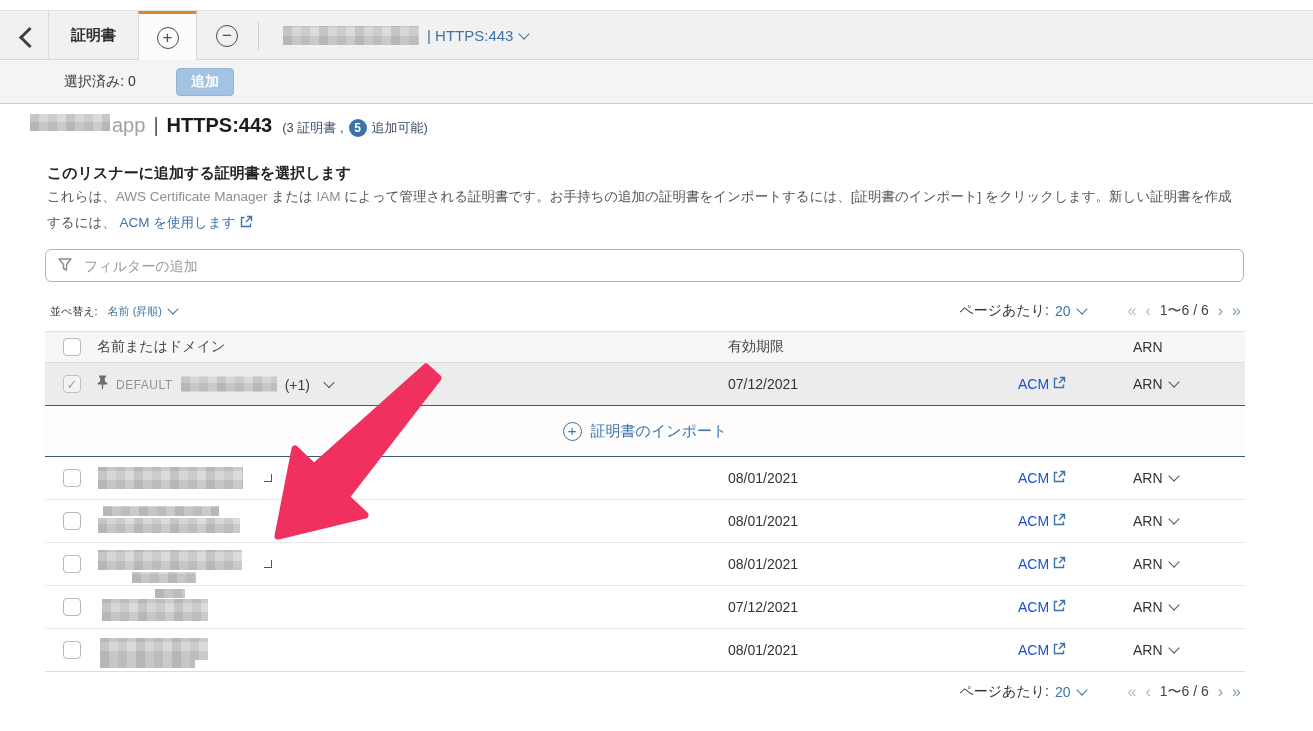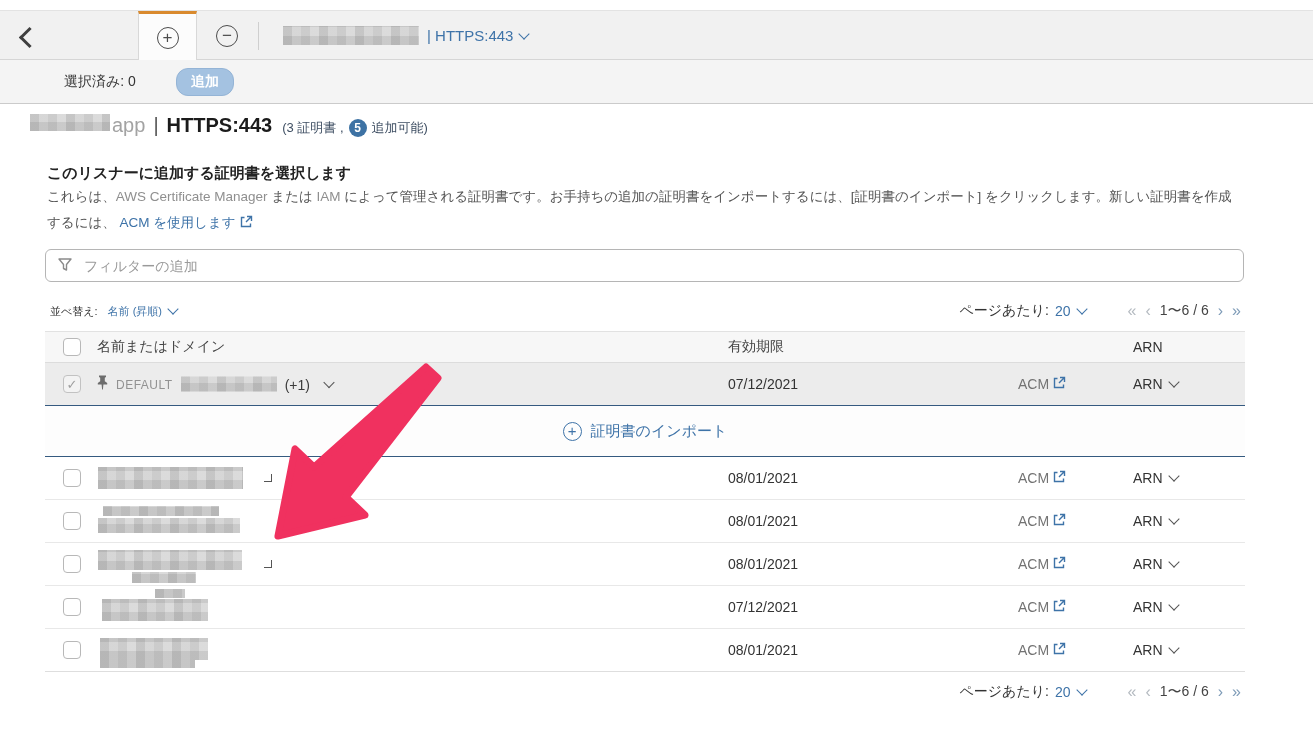--- a/index.html
+++ b/index.html
@@ -24,21 +24,21 @@
     repeating-linear-gradient(0deg, rgba(90,90,90,.18) 0 9px, rgba(150,150,150,.10) 9px 18px),
     repeating-linear-gradient(90deg, #cbcbcb 0 9px, #dedede 9px 18px, #d2d2d2 18px 27px, #e3e3e3 27px 36px);}
   .blur-tab{width:136px;height:19px;}
   .listener-label{color:#3e73a8;font-size:15px;cursor:pointer;display:flex;align-items:center;}
   .chev-dn{display:inline-block;width:7px;height:7px;border-right:1.6px solid currentColor;
     border-bottom:1.6px solid currentColor;transform:rotate(45deg);margin-left:7px;position:relative;top:-2px;}
   
   .toolbar{position:absolute;left:0;top:60px;width:1313px;height:44px;background:#f4f4f4;
     border-bottom:1px solid #cbcbcb;box-sizing:border-box;}
   .selected-label{position:absolute;left:64px;top:0;line-height:43px;color:#333;}
-  .add-btn{position:absolute;left:176px;top:8px;width:58px;height:28px;border-radius:12px;
+  .add-btn{position:absolute;left:176px;top:8px;width:58px;height:28px;border-radius:4px;
     background:#a4c2e1;border:1px solid #94b4d6;color:#fff;font-weight:bold;font-size:14px;
     display:flex;align-items:center;justify-content:center;box-sizing:border-box;cursor:default;}
   
   .title-row{position:absolute;left:30px;top:114px;height:28px;display:flex;}
   .blur-title{width:80px;height:17px;}
   .title-app{font-size:20px;color:#a3a3a3;margin-left:2px;}
   .title-sep{font-size:20px;color:#555;margin:0 8px;}
   .title-listener{font-size:20px;font-weight:bold;color:#1b1b1b;}
   .title-counts{font-size:13px;color:#3f4f63;margin-left:10px;display:flex;align-items:center;gap:5px;}
   .badge{display:inline-flex;align-items:center;justify-content:center;width:18px;height:18px;border-radius:50%;
@@ -89,34 +89,37 @@
   .checkbox{width:18px;height:18px;border:1px solid #b8b8b8;border-radius:4px;background:#fff;box-sizing:border-box;
     display:flex;align-items:center;justify-content:center;cursor:pointer;}
   .checkbox.checked{background:#f3f3f3;border-color:#c2c2c2;color:#9e9e9e;font-size:13px;cursor:default;}
   .checkbox.checked::after{content:"\2713";}
   .name-flex{display:flex;align-items:center;gap:8px;}
   .default-label{color:#929292;font-size:12px;letter-spacing:.5px;}
   .blur-name{width:96px;height:15px;}
   .plus-one{color:#3c3c3c;}
   .row-chev{position:absolute;left:212px;top:50%;transform:translateY(-50%);color:#555;}
   .blur-strip{position:absolute;}
-  .acm-link{display:flex;align-items:center;color:#737373;cursor:pointer;}
+  .acm-link{display:flex;align-items:center;color:#1d4ed8;cursor:pointer;}
   .arn-caret{color:#555;}
   
   .arrow-svg{position:absolute;left:0;top:0;pointer-events:none;}
 </style>
 </head>
 <body>
 
 <div class="screen">
 
   <div class="tabbar">
     <div class="back-btn">
         <span class="chev-left"></span>
       </div>
+    <div class="tab tab-cert">
+      <span>証明書</span>
+    </div>
     <div class="tab tab-plus">
       <span class="circle-ic">+</span>
     </div>
     <div class="tab tab-minus">
       <span class="circle-ic">−</span>
     </div>
     <div class="vdiv"></div>
     <div class="listener-group">
       <span class="pix blur-tab"></span>
       <span class="listener-label">

